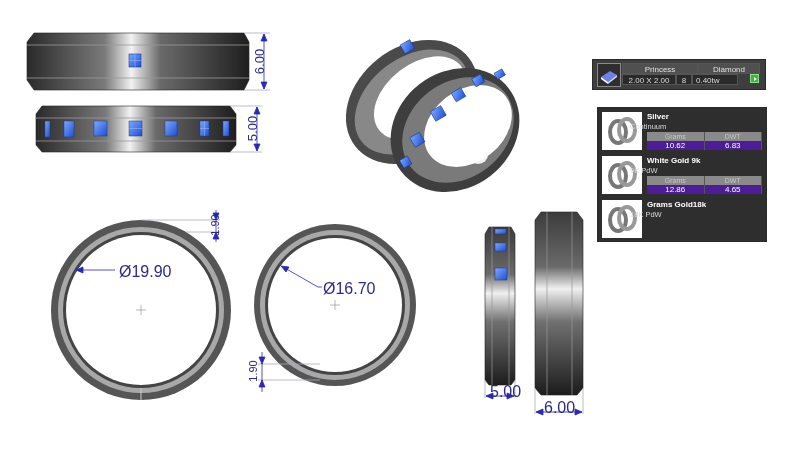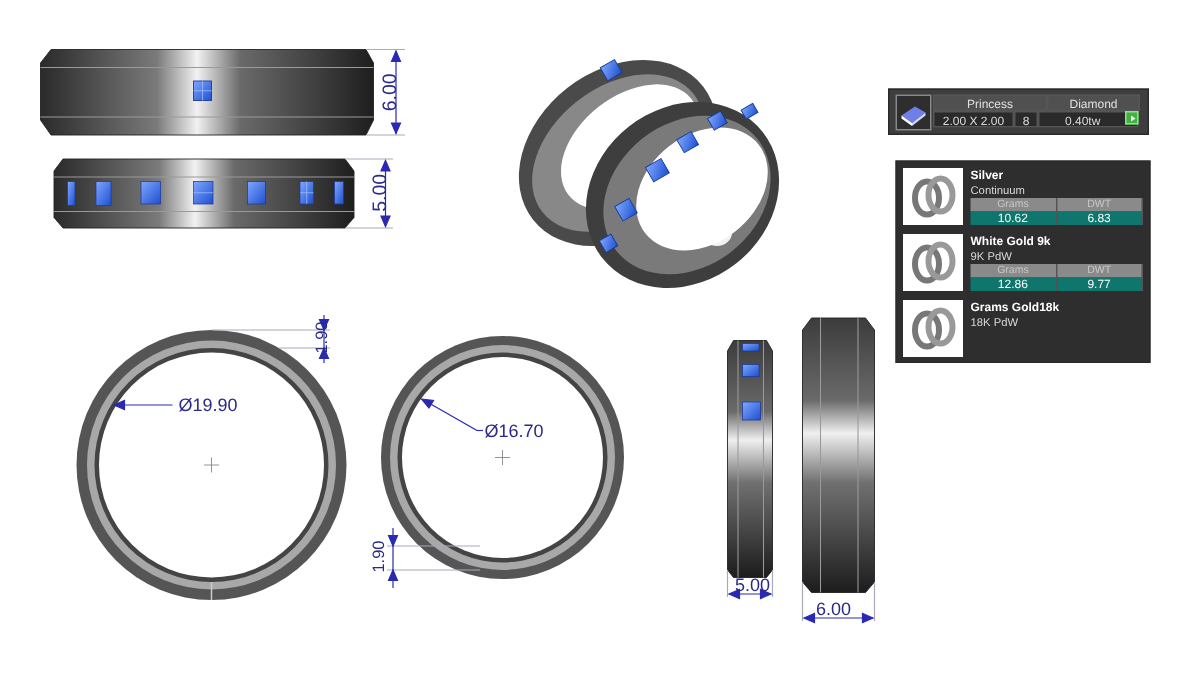--- a/index.html
+++ b/index.html
@@ -1,18 +1,18 @@
 <!DOCTYPE html>
 <html><head>
 <meta charset="utf-8">
 <style>
   html, body { margin:0; padding:0; }
   body { width:800px; height:455px; background:#ffffff; position:relative; overflow:hidden;
          font-family:"Liberation Sans", sans-serif; }
-  .dim { position:absolute; color:#2a2a8a; font-family:"Liberation Sans", sans-serif; font-size:12px; }
+  .dim { position:absolute; color:#2a2a8a; font-family:"Liberation Sans", sans-serif; font-size:16px; }
   .vtext { transform:rotate(-90deg); transform-origin:center; white-space:nowrap; }
   svg { position:absolute; overflow:visible; }
 
   
   .panel { position:absolute; background:#3c3c3c; border:1px solid #2a2a2a; }
   .stone-panel { left:592px; top:59px; width:172px; height:29px; background:#3e3e3e; }
   .stone-thumb { position:absolute; left:4px; top:3px; width:22px; height:22px; border:1px solid #8a8a8a;
                  background:#2e2e2e; }
   .stone-grid { position:absolute; left:29px; top:3px; width:138px; height:22px; }
   .sg-row { display:flex; height:11px; }
@@ -21,26 +21,26 @@
   .sg-head { background:#505050; color:#e0e0e0; }
   .go-btn { position:absolute; right:6px; top:14px; width:9px; height:9px; background:#3fb23f;
             border:1px solid #8fe08f; box-sizing:border-box; cursor:pointer; }
   .go-btn::after { content:""; position:absolute; left:3px; top:1.5px; border-left:3px solid #fff;
                    border-top:2.5px solid transparent; border-bottom:2.5px solid transparent; }
 
   .metal-panel { left:597px; top:107px; width:168px; height:133px; background:#2e2e2e; }
   .metal-row { position:absolute; left:2px; width:164px; height:41px; }
   .metal-thumb { position:absolute; left:2px; top:2px; width:40px; height:38px; background:#fff; }
   .metal-name { position:absolute; left:47px; top:2px; font-size:8px; font-weight:bold; color:#fff; }
-  .metal-sub { position:absolute; left:47px; top:12px; font-size:7.5px; color:#d8d8d8; }
+  .metal-sub { position:absolute; left:30px; top:12px; font-size:7.5px; color:#d8d8d8; }
   .metal-table { position:absolute; left:47px; top:22px; width:115px; }
   .mt-row { display:flex; height:9px; }
   .mt-cell { flex:1; font-size:7px; line-height:9px; text-align:center; box-sizing:border-box; }
   .mt-head { background:#8a8a8a; color:#c8c8c8; border-right:1px solid #555; }
-  .mt-val { background:#0f766e; color:#fff; font-size:8px; border-right:1px solid #555; }
+  .mt-val { background:#4c1d95; color:#fff; font-size:8px; border-right:1px solid #555; }
 </style>
 </head>
 <body>
 
 <svg width="800" height="455" viewBox="0 0 800 455" style="left:0;top:0;">
   <defs>
     <linearGradient id="bandH" x1="0" x2="1" y1="0" y2="0">
       <stop offset="0" stop-color="#2a2a2a"></stop>
       <stop offset="0.35" stop-color="#7a7a7a"></stop>
       <stop offset="0.47" stop-color="#f2f2f2"></stop>
@@ -206,21 +206,21 @@
     </svg>
   </div>
   <div class="stone-grid">
     <div class="sg-row">
       <div class="sg-cell sg-head" style="width:76px;">Princess</div>
       <div class="sg-cell sg-head" style="width:62px;">Diamond</div>
     </div>
     <div class="sg-row">
       <div class="sg-cell" style="width:54px;">2.00 X 2.00</div>
       <div class="sg-cell" style="width:16px;">8</div>
-      <div class="sg-cell" style="width:67px;text-align:left;padding-left:17px;">0.40tw</div>
+      <div class="sg-cell" style="width:46px;text-align:left;padding-left:3px;">0.40tw</div>
     </div>
   </div>
   <div class="go-btn"></div>
 </div>
 
 <div class="panel metal-panel">
   <div class="metal-row" style="top:2px;">
     <div class="metal-thumb">
       <svg width="40" height="38" viewBox="0 0 40 38" style="left:0;top:0;">
         <ellipse cx="16" cy="20" rx="8" ry="11" fill="none" stroke="#777" stroke-width="4"></ellipse>
@@ -249,21 +249,21 @@
     </div>
     <div class="metal-name">White Gold 9k</div>
     <div class="metal-sub">9K PdW</div>
     <div class="metal-table">
       <div class="mt-row">
           <div class="mt-cell mt-head">Grams</div>
           <div class="mt-cell mt-head">DWT</div>
         </div>
       <div class="mt-row">
           <div class="mt-cell mt-val">12.86</div>
-          <div class="mt-cell mt-val">9.77</div>
+          <div class="mt-cell mt-val">4.65</div>
         </div>
     </div>
   </div>
   <div class="metal-row" style="top:90px;">
     <div class="metal-thumb">
       <svg width="40" height="38" viewBox="0 0 40 38" style="left:0;top:0;">
         <ellipse cx="16" cy="20" rx="8" ry="11" fill="none" stroke="#777" stroke-width="4"></ellipse>
         <ellipse cx="25" cy="18" rx="8" ry="11" fill="none" stroke="#999" stroke-width="4"></ellipse>
       </svg>
     </div>

